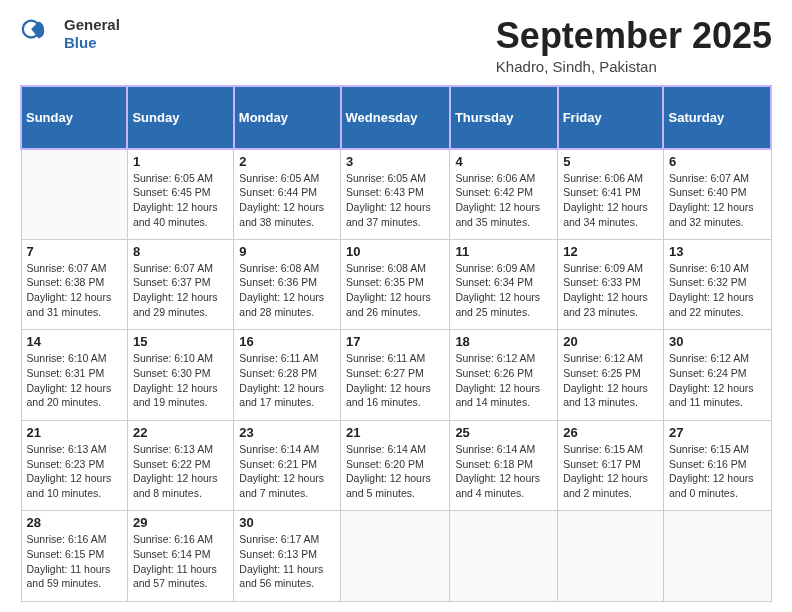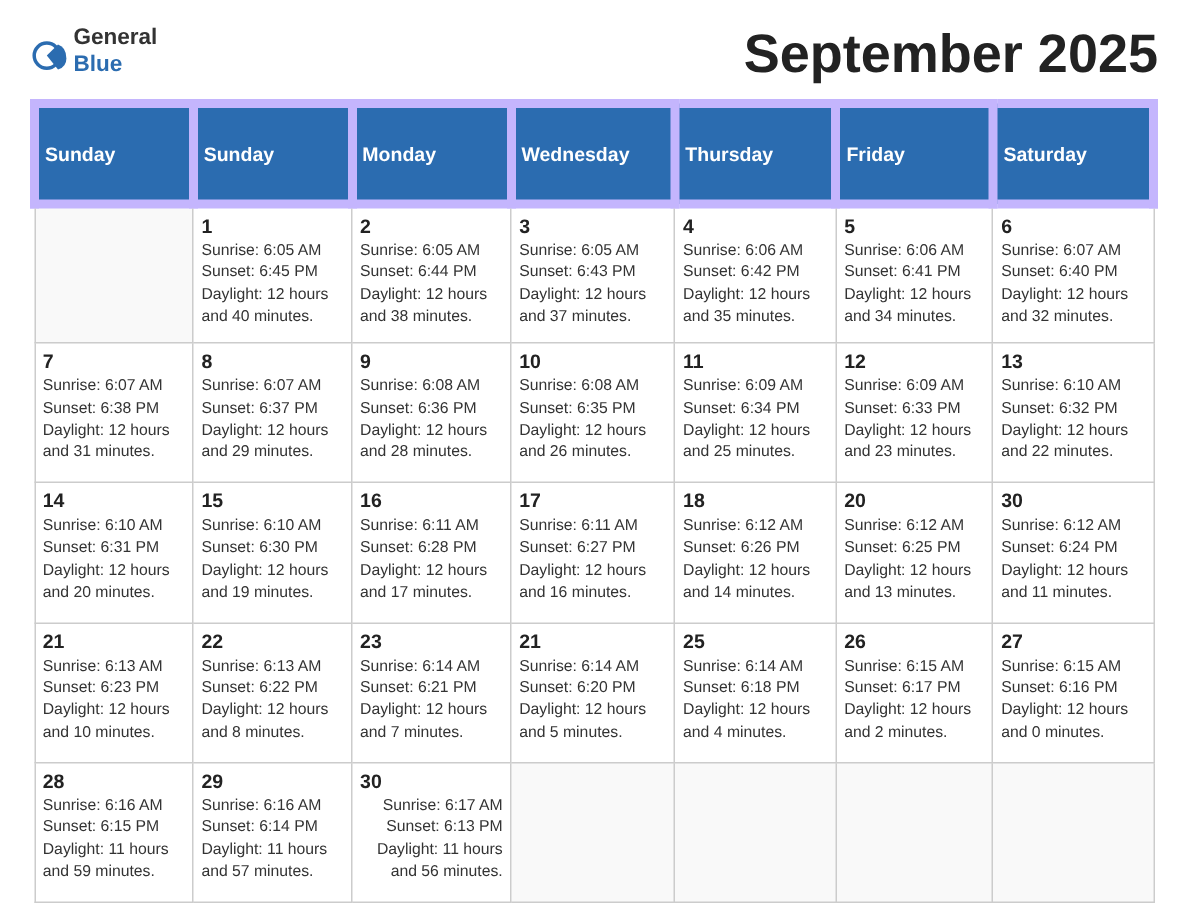--- a/index.html
+++ b/index.html
@@ -18,22 +18,22 @@
       flex-direction: column;
     }
     .header {
       display: flex;
       align-items: flex-start;
       justify-content: space-between;
       margin-bottom: 10px;
     }
     .logo {
       display: flex;
-      align-items: flex-end;
-      gap: 1px;
+      align-items: flex-start;
+      gap: 16px;
     }
     .logo-icon {
       width: 28px;
       height: 28px;
     }
     .title-block {
       text-align: left;
     }
     .month-title {
       font-size: 36px;
@@ -52,21 +52,21 @@
       flex: 1;
       font-size: 11px;
     }
     .calendar thead th {
       background: #2b6cb0;
       color: #fff;
       padding: 23px 4px;
       text-align: left;
       font-size: 13px;
       font-weight: bold;
-      border: 6px solid #c4b5fd;
+      border: 2px solid #c4b5fd;
     }
     .calendar tbody td {
       border: 1px solid #ccc;
       vertical-align: top;
       padding: 4px 5px;
       height: 88px;
       width: 113px;
     }
     .day-number {
       font-size: 13px;
@@ -99,20 +99,21 @@
       </svg>
       <div>
         <div style="font-size:15px; font-weight:bold; color:#333; line-height:1.2;">
           <span>General</span><br>
           <span style="color:#2b6cb0;">Blue</span>
         </div>
       </div>
     </div>
     <div class="title-block">
       <div class="month-title">September 2025</div>
+      <div class="location">Khadro, Sindh, Pakistan</div>
     </div>
   </div>
 
   <table class="calendar">
     <thead>
       <tr>
         <th>Sunday</th>
         <th>Sunday</th>
         <th>Monday</th>
         <th>Wednesday</th>
@@ -330,21 +331,21 @@
           </td>
           <td>
             <span class="day-number">29</span>
             <div class="day-info" style="white-space: pre-line;">Sunrise: 6:16 AM
 Sunset: 6:14 PM
 Daylight: 11 hours
 and 57 minutes.</div>
           </td>
           <td>
             <span class="day-number">30</span>
-            <div class="day-info" style="white-space: pre-line; text-align: right;">Sunrise: 6:17 AM
+            <div class="day-info" style="white-space: pre-line;">Sunrise: 6:17 AM
 Sunset: 6:13 PM
 Daylight: 11 hours
 and 56 minutes.</div>
           </td>
           <td class="empty-cell"></td>
           <td class="empty-cell"></td>
           <td class="empty-cell"></td>
           <td class="empty-cell"></td>
         </tr>
       </tbody>

